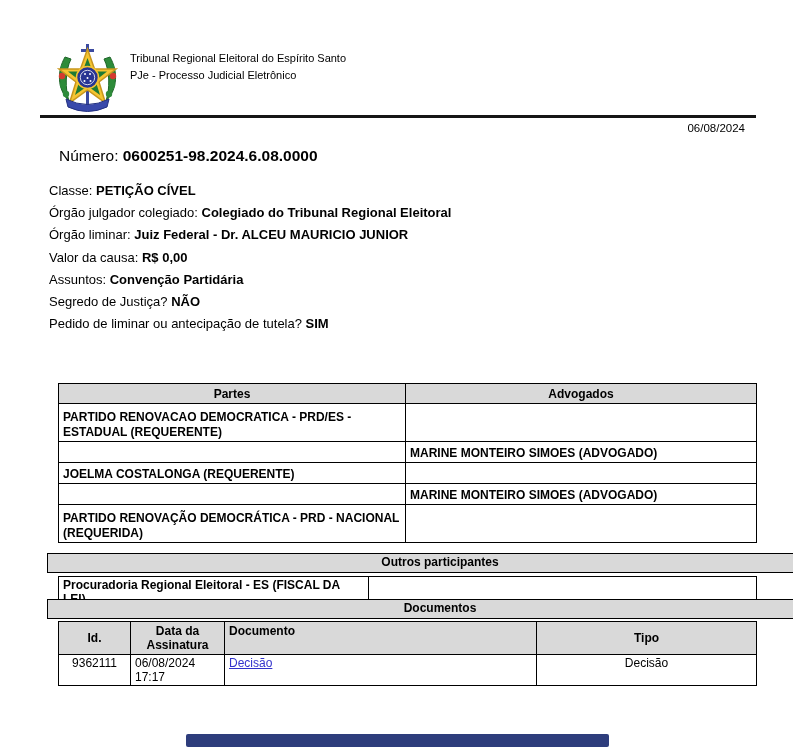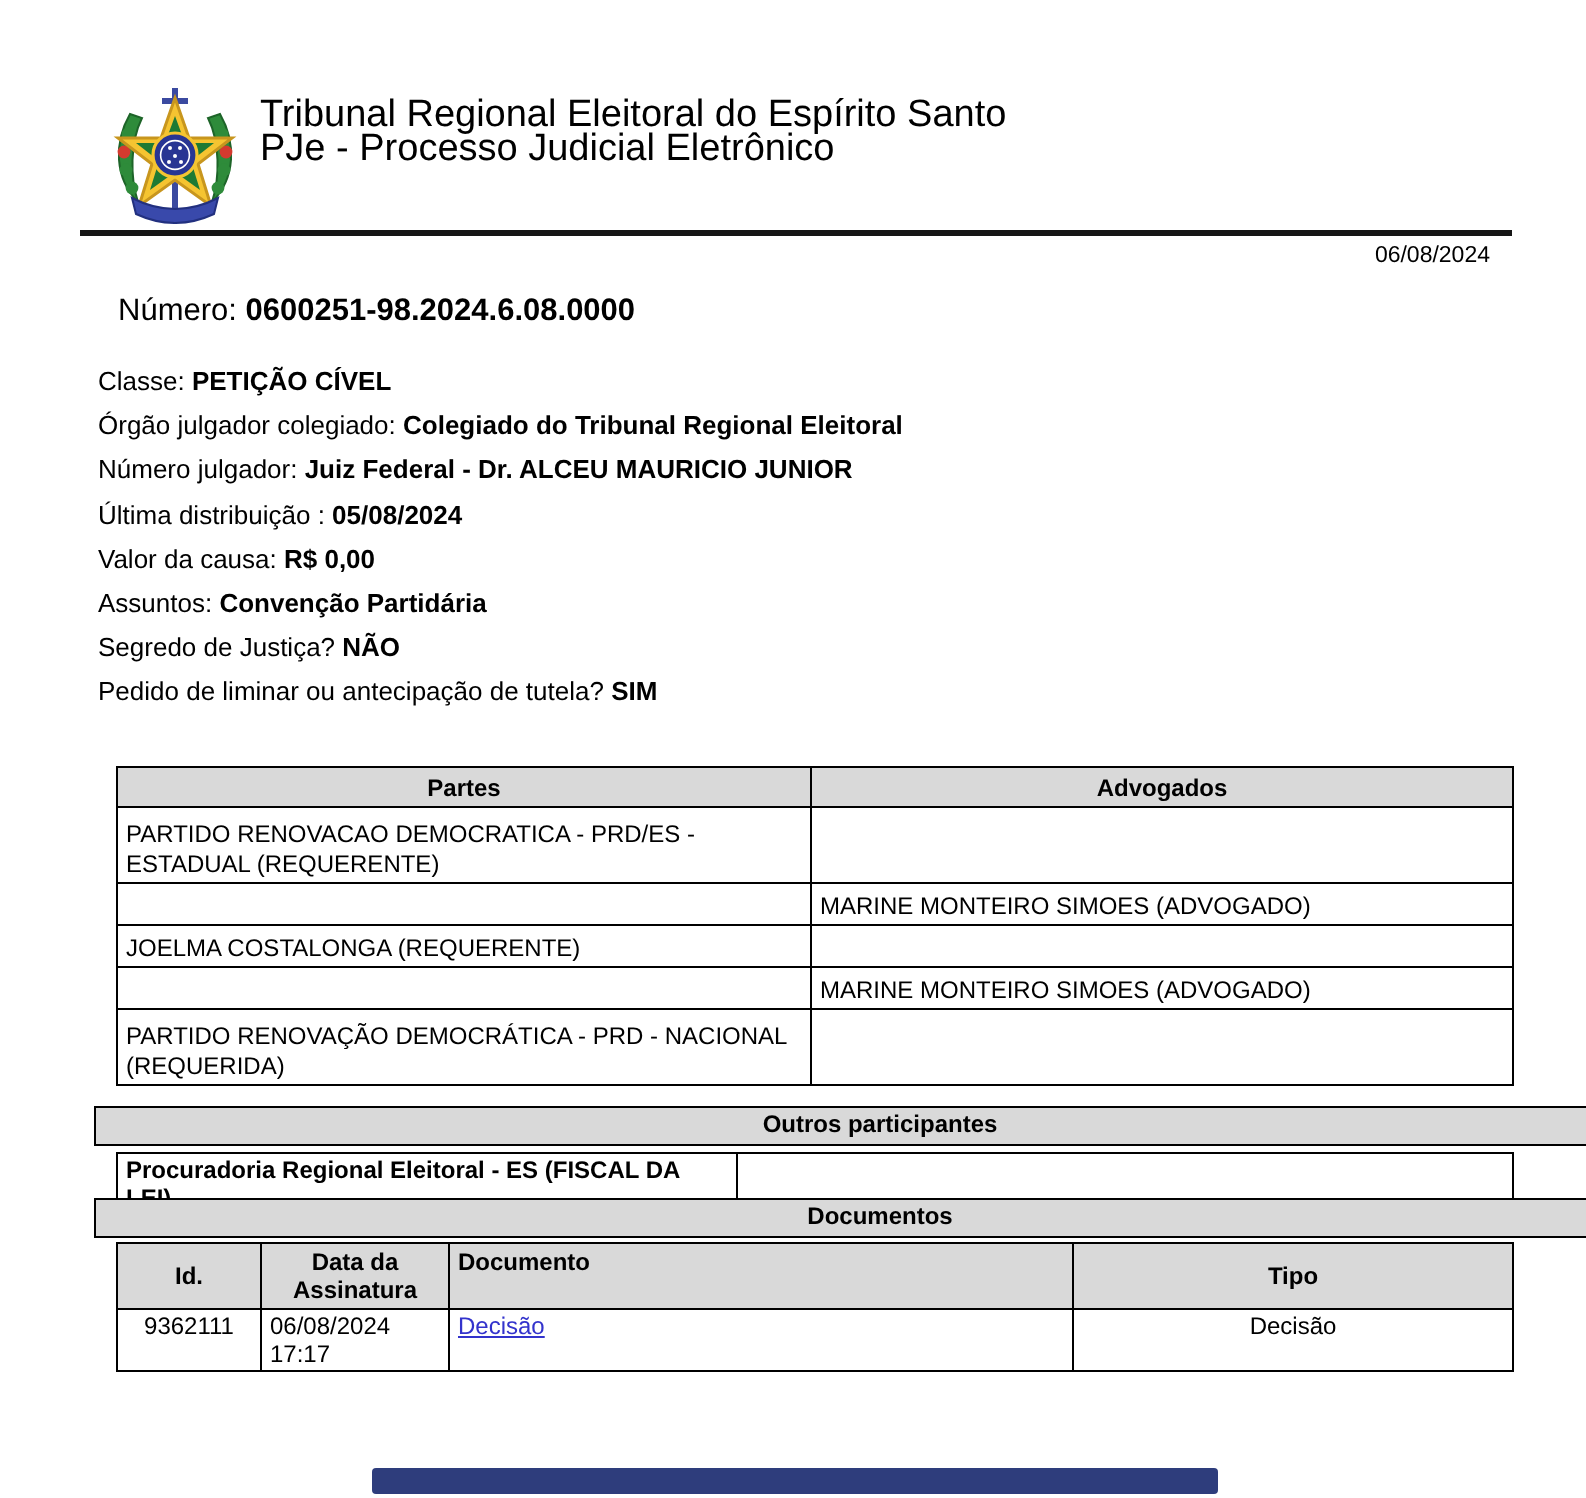--- a/index.html
+++ b/index.html
@@ -6,41 +6,41 @@
   html,body { margin:0; padding:0; }
   body {
     width:793px; height:749px; position:relative;
     background:#ffffff; color:#000;
     font-family:"Liberation Sans", sans-serif;
     overflow:hidden;
   }
 
   
   .logo { position:absolute; left:55px; top:43px; width:65px; height:69px; }
-  .hdr-text { position:absolute; left:130px; top:50px; font-size:19px; line-height:16.5px; }
+  .hdr-text { position:absolute; left:130px; top:50px; font-size:11px; line-height:16.5px; }
 
   .rule { position:absolute; left:40px; top:115px; width:716px; height:2.5px; background:#161616; }
   .doc-date { position:absolute; left:40px; top:122px; width:705px; text-align:right; font-size:11.5px; }
 
   .numero { position:absolute; left:47px; top:147px; font-size:15.5px;margin-left:12px; }
   .numero b { font-weight:bold; }
 
   .fields { position:absolute; left:49px; top:180px; font-size:13px; }
   .fields .f { height:22.2px; line-height:22.2px; white-space:nowrap; }
   .fields .f b { font-weight:bold; }
 
   
   table.doc { border-collapse:collapse; position:absolute; left:58px; width:698px; table-layout:fixed; }
   table.doc th, table.doc td { border:1.5px solid #000; font-size:12px; padding:1px 4px; overflow:hidden; }
   table.doc th { background:#d9d9d9; font-weight:bold; text-align:center; padding:2px 4px; }
 
   
   #partes-table { top:383px; }
   #partes-table thead tr { height:20px; }
-  #partes-table td { font-weight:normal; vertical-align:bottom; line-height:15px; }
+  #partes-table td { font-weight:bold; vertical-align:bottom; line-height:15px; }
   #partes-table tr.r1 { height:21px; }
   #partes-table tr.r2 { height:38px; }
 
   
   .caption-bar {
     position:absolute; left:47px; width:786px; height:20px;
     background:#d9d9d9; border:1.5px solid #000;
     font-size:12px; font-weight:bold; text-align:center; line-height:16.5px;
   }
   #outros-caption { top:553px; }
@@ -100,22 +100,21 @@
 
 <div class="rule"></div>
 
 <div class="doc-date">06/08/2024</div>
 
 <div class="numero"><span>Número: </span><b>0600251-98.2024.6.08.0000</b></div>
 
 <div class="fields">
   <div class="f"><span>Classe: </span><b>PETIÇÃO CÍVEL</b></div>
   <div class="f"><span>Órgão julgador colegiado: </span><b>Colegiado do Tribunal Regional Eleitoral</b></div>
-  <div class="f"><span>Número julgador: </span><b>Juiz Federal - Dr. ALCEU MAURICIO JUNIOR</b></div>
-  <div class="f"><span>Última distribuição : </span><b>05/08/2024</b></div>
+  <div class="f"><span>Órgão liminar: </span><b>Juiz Federal - Dr. ALCEU MAURICIO JUNIOR</b></div>
   <div class="f"><span>Valor da causa: </span><b>R$ 0,00</b></div>
   <div class="f"><span>Assuntos: </span><b>Convenção Partidária</b></div>
   <div class="f"><span>Segredo de Justiça? </span><b>NÃO</b></div>
   <div class="f"><span>Pedido de liminar ou antecipação de tutela? </span><b>SIM</b></div>
 </div>
 
 <table class="doc" id="partes-table">
   <colgroup>
       <col style="width:347px">
       <col style="width:351px">

